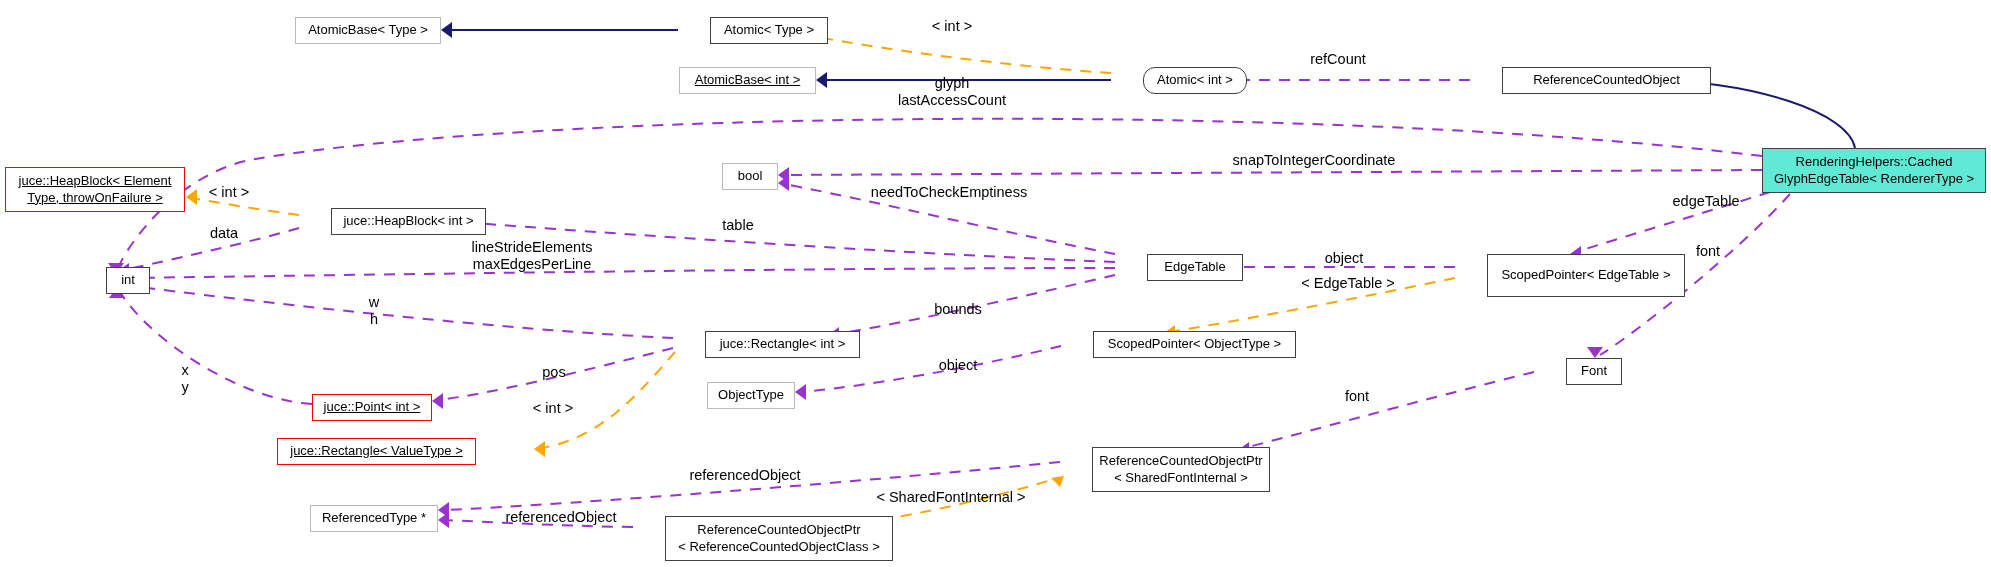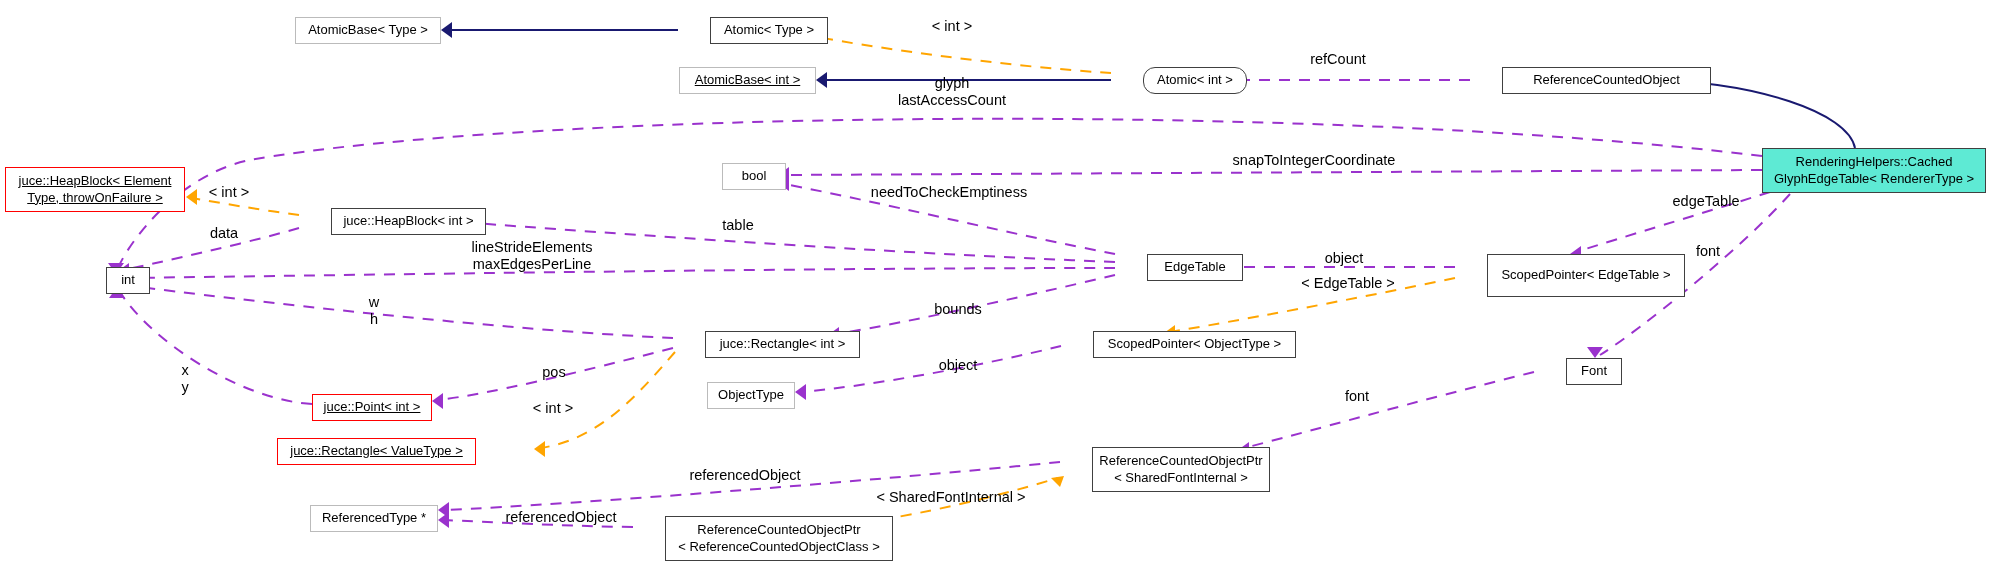--- a/index.html
+++ b/index.html
@@ -174,21 +174,21 @@
   <div id="nodes-layer">
       <div class="node" style="left: 295px; top: 17px; width: 146px; height: 27px;"><span>AtomicBase&lt; Type &gt;</span></div>
       <div class="node thick" style="left: 678px; top: 17px; width: 118px; height: 27px;"><span>Atomic&lt; Type &gt;</span></div>
       <div class="node" style="left: 679px; top: 67px; width: 137px; height: 27px; text-decoration: underline;"><span>AtomicBase&lt; int &gt;</span></div>
       <div class="node thick" style="left: 1111px; top: 67px; width: 104px; height: 27px; border-radius: 12px;"><span>Atomic&lt; int &gt;</span></div>
       <div class="node thick" style="left: 1470px; top: 67px; width: 209px; height: 27px;"><span>ReferenceCountedObject</span></div>
       <div class="node current" style="left: 1762px; top: 148px; width: 224px; height: 45px;"><span>RenderingHelpers::Cached
 GlyphEdgeTable&lt; RendererType &gt;</span></div>
       <div class="node red" style="left: 5px; top: 167px; width: 180px; height: 45px;"><span>juce::HeapBlock&lt; Element
 Type, throwOnFailure &gt;</span></div>
-      <div class="node" style="left: 722px; top: 163px; width: 64px; height: 27px;"><span>bool</span></div>
+      <div class="node" style="left: 722px; top: 163px; width: 56px; height: 27px;"><span>bool</span></div>
       <div class="node thick" style="left: 299px; top: 208px; width: 155px; height: 27px;"><span>juce::HeapBlock&lt; int &gt;</span></div>
       <div class="node thick" style="left: 1115px; top: 254px; width: 96px; height: 27px;"><span>EdgeTable</span></div>
       <div class="node thick" style="left: 1455px; top: 254px; width: 198px; height: 43px;"><span>ScopedPointer&lt; EdgeTable &gt;</span></div>
       <div class="node thick" style="left: 74px; top: 267px; width: 44px; height: 27px;"><span>int</span></div>
       <div class="node thick" style="left: 673px; top: 331px; width: 155px; height: 27px;"><span>juce::Rectangle&lt; int &gt;</span></div>
       <div class="node thick" style="left: 1061px; top: 331px; width: 203px; height: 27px;"><span>ScopedPointer&lt; ObjectType &gt;</span></div>
       <div class="node thick" style="left: 1534px; top: 358px; width: 56px; height: 27px;"><span>Font</span></div>
       <div class="node" style="left: 707px; top: 382px; width: 88px; height: 27px;"><span>ObjectType</span></div>
       <div class="node red" style="left: 312px; top: 394px; width: 120px; height: 27px;"><span>juce::Point&lt; int &gt;</span></div>
       <div class="node red" style="left: 277px; top: 438px; width: 199px; height: 27px; text-align: center;"><span>juce::Rectangle&lt; ValueType &gt;</span></div>

